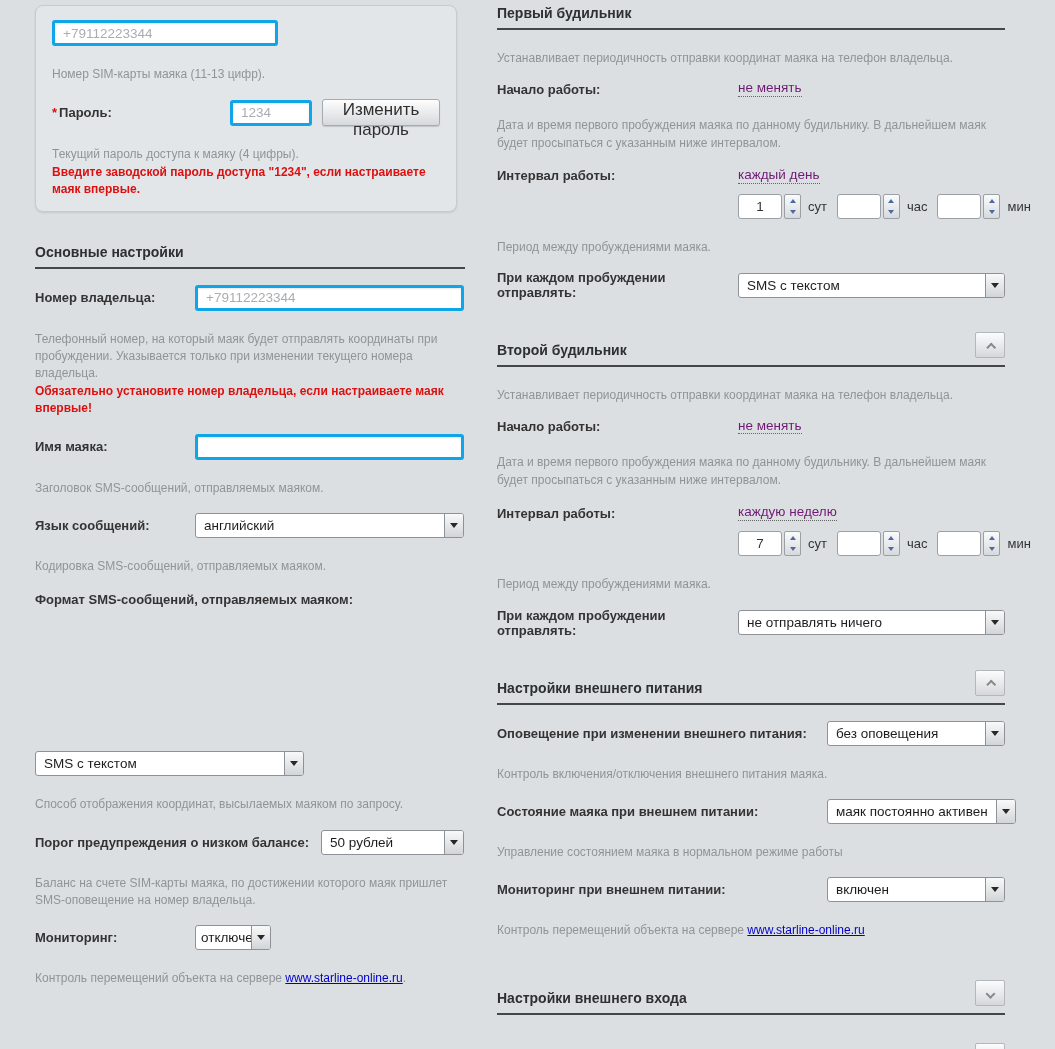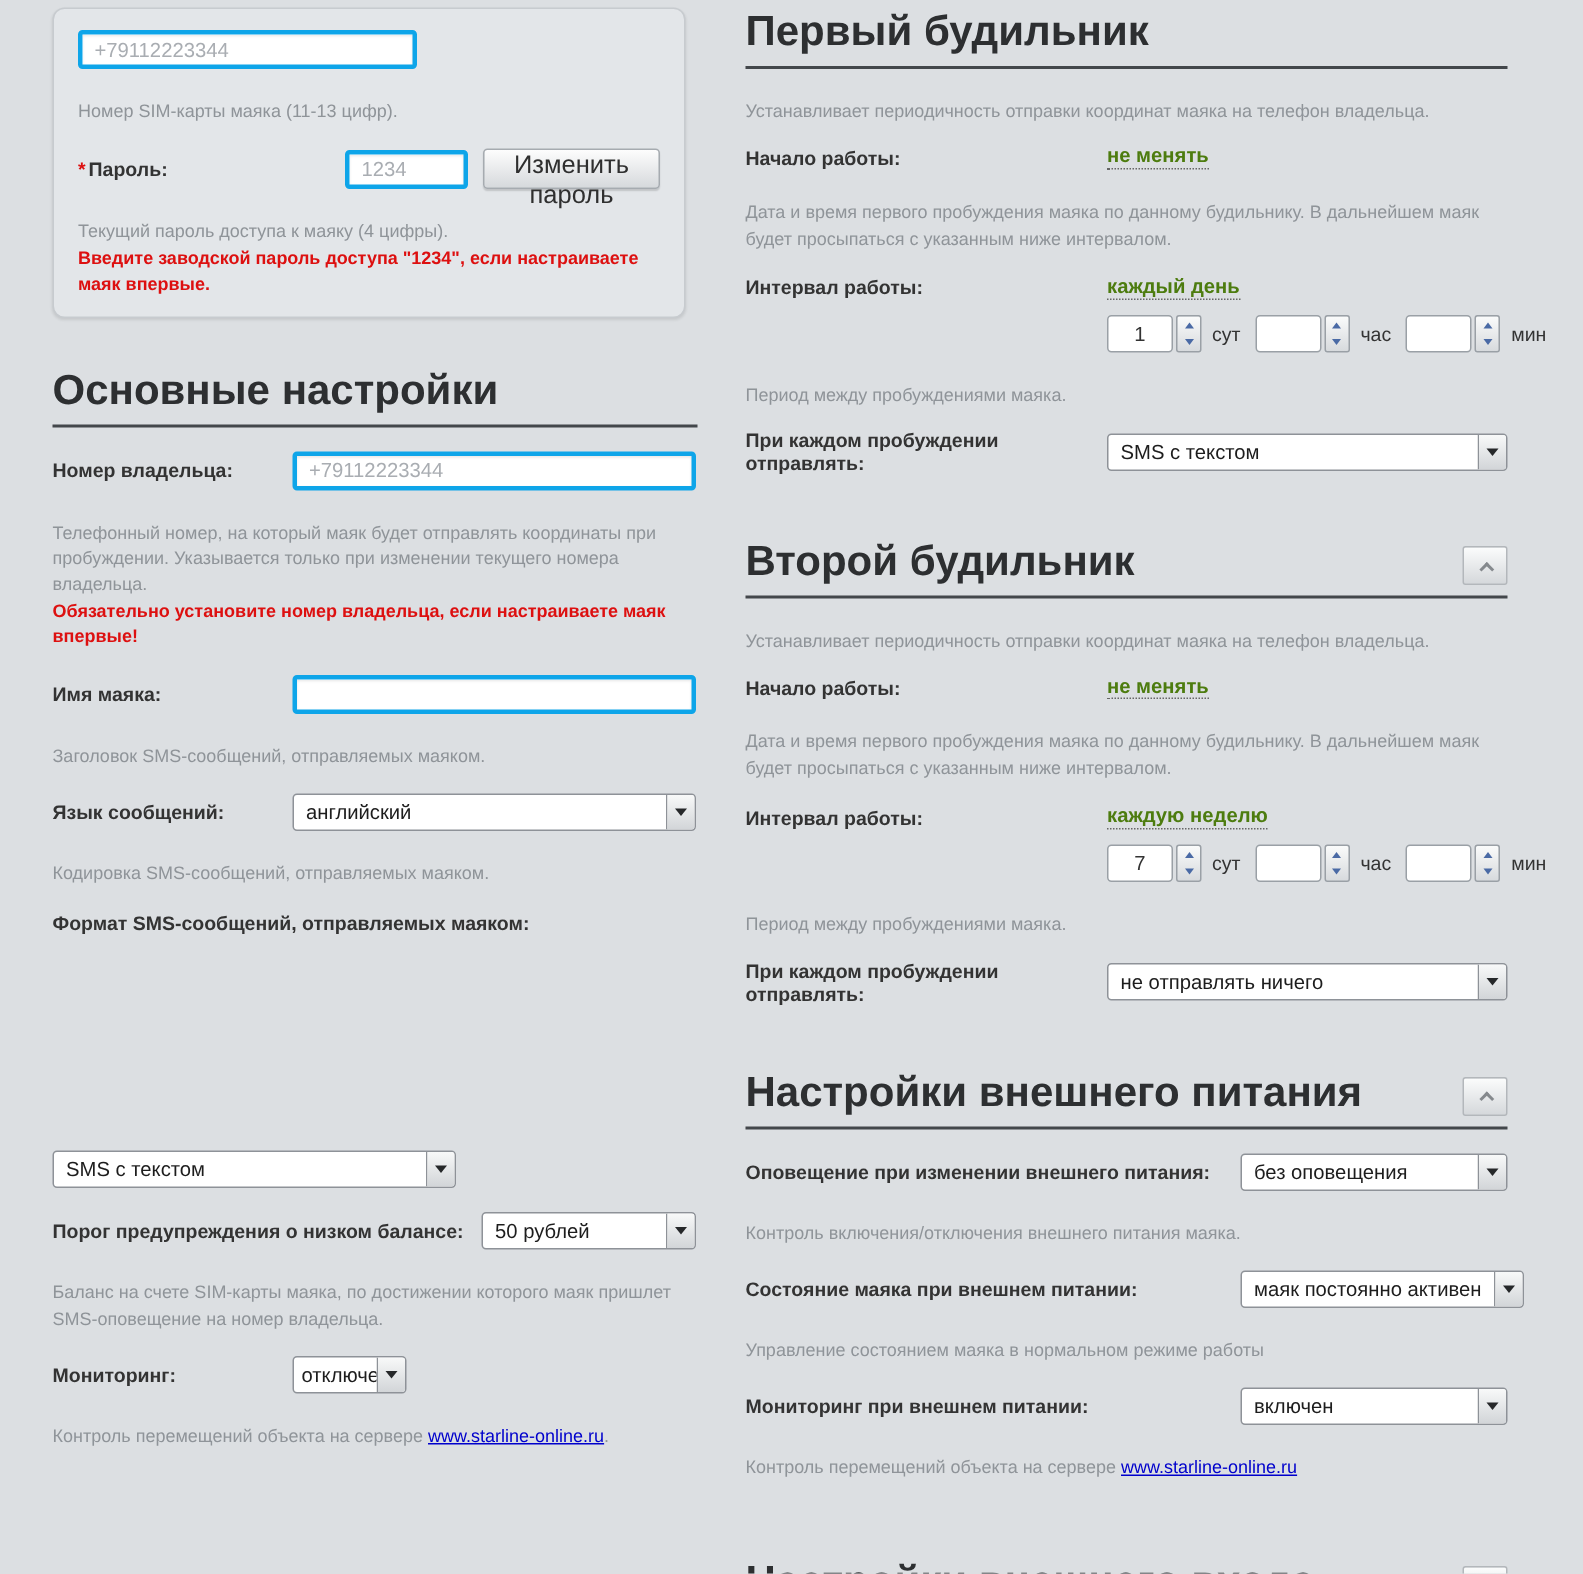--- a/index.html
+++ b/index.html
@@ -47,21 +47,21 @@
     font-family:inherit; font-size:17px; color:#2f2f2f; cursor:pointer;
   }
 
   .help { font-size:12px; color:#8f9499; line-height:1.45; margin-top:20px; }
   .warn { font-size:12px; color:#dd1010; font-weight:bold; line-height:1.45; }
   .mt10 { margin-top:10px; } .mt14 { margin-top:14px; } .mt16 { margin-top:16px; }
 
   
   h2.sect {
     position:relative;
-    font-size:28px; font-weight:bold; color:#2d2f31;
+    font-size:14px; font-weight:bold; color:#2d2f31;
     padding-bottom:7px; border-bottom:2px solid #43474b;
   }
   .sect-gap   { margin-top:32px; }
   .sect-gap-r { margin-top:42px; }
   .collapse-btn {
     position:absolute; right:0; bottom:7px;
     width:30px; height:26px;
     background:linear-gradient(#fbfcfc,#d5d8db);
     border:1px solid #b3b7bb; border-radius:2px;
     cursor:pointer; display:flex; align-items:center; justify-content:center;
@@ -99,22 +99,22 @@
     background:linear-gradient(#fafbfb,#d7dadd);
     display:flex; flex-direction:column;
   }
   .sp { flex:1; display:flex; align-items:center; justify-content:center; cursor:pointer; }
   .sp-up::after   { content:""; border-left:3px solid transparent; border-right:3px solid transparent; border-bottom:4px solid #4a6aa5; }
   .sp-down::after { content:""; border-left:3px solid transparent; border-right:3px solid transparent; border-top:4px solid #4a6aa5; }
   .unit { font-size:13px; color:#333; margin:0 10px 0 7px; }
 
   a.link { color:#0000cc; font-size:12px; }
   .dotted-link {
-    font-size:13.5px; color:#4d7c0f; text-decoration:none;
-    border-bottom:1px dotted #666; cursor:pointer; display:inline-block; line-height:1.1;font-weight:bold;
+    font-size:13.5px; color:#701a75; text-decoration:none;
+    border-bottom:1px dotted #666; cursor:pointer; display:inline-block; line-height:1.1;
   }
   .indent-r { margin-left:241px; }
 </style>
 </head>
 <body>
 
 <div class="page">
 
   <div class="col-left">
 
@@ -157,20 +157,21 @@
     </div>
     <div class="help">Кодировка SMS-сообщений, отправляемых маяком.</div>
 
     <div class="row row-top mt16">
       <label class="lbl" style="line-height:1.35">Формат SMS-сообщений, отправляемых маяком:</label>
       <div class="sel" style="width:269px">
         <span class="sel-text">SMS с текстом</span>
         <span class="sel-btn"></span>
       </div>
     </div>
+    <div class="help">Способ отображения координат, высылаемых маяком по запросу.</div>
 
     <div class="row mt16">
       <label class="lbl lbl-auto">Порог предупреждения о низком балансе:</label>
       <div class="sel" style="width:143px; margin-left:6px">
         <span class="sel-text">50 рублей</span>
         <span class="sel-btn"></span>
       </div>
     </div>
     <div class="help">Баланс на счете SIM-карты маяка, по достижении которого маяк пришлет SMS-оповещение на номер владельца.</div>
 

